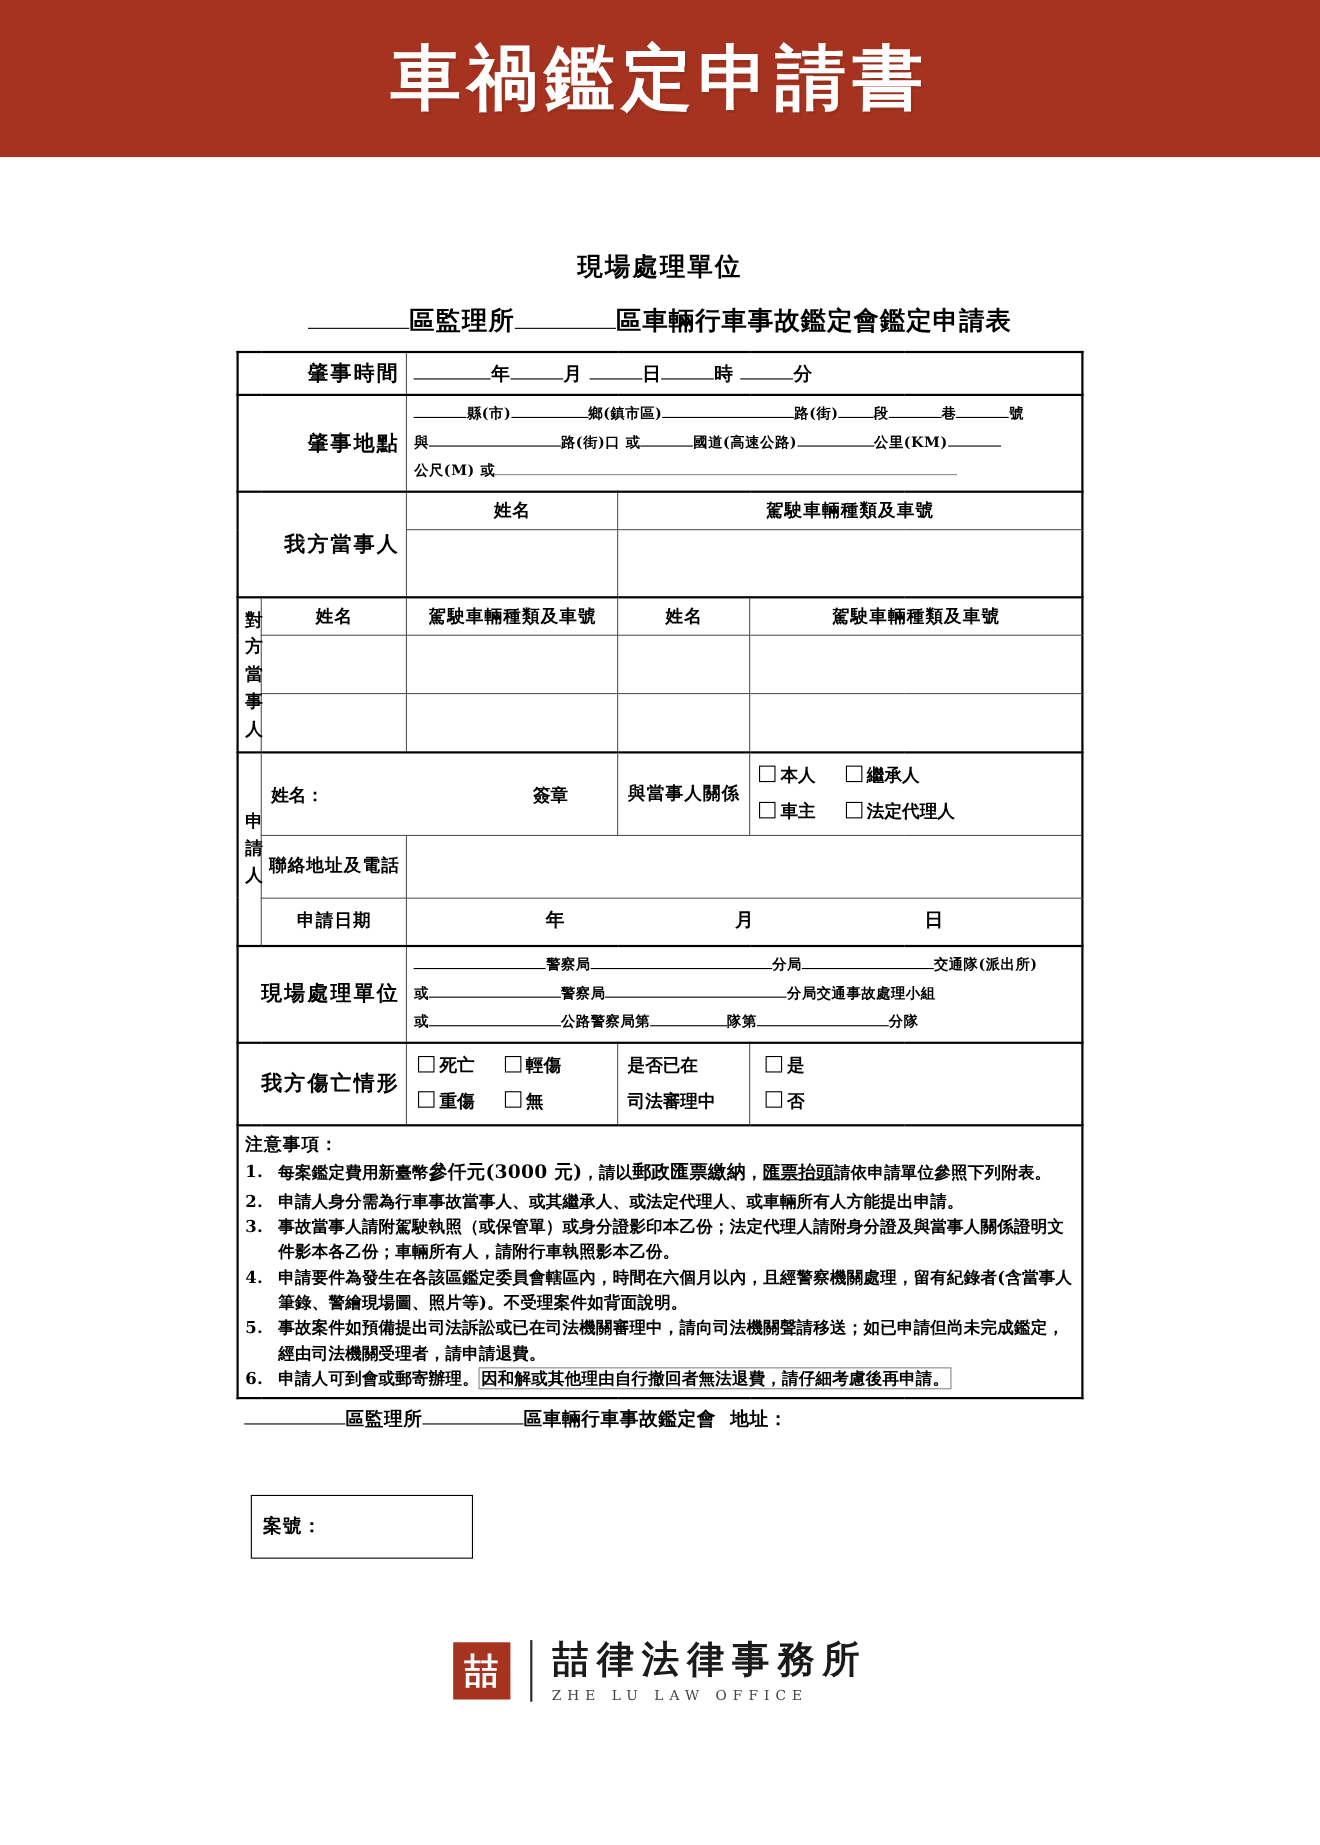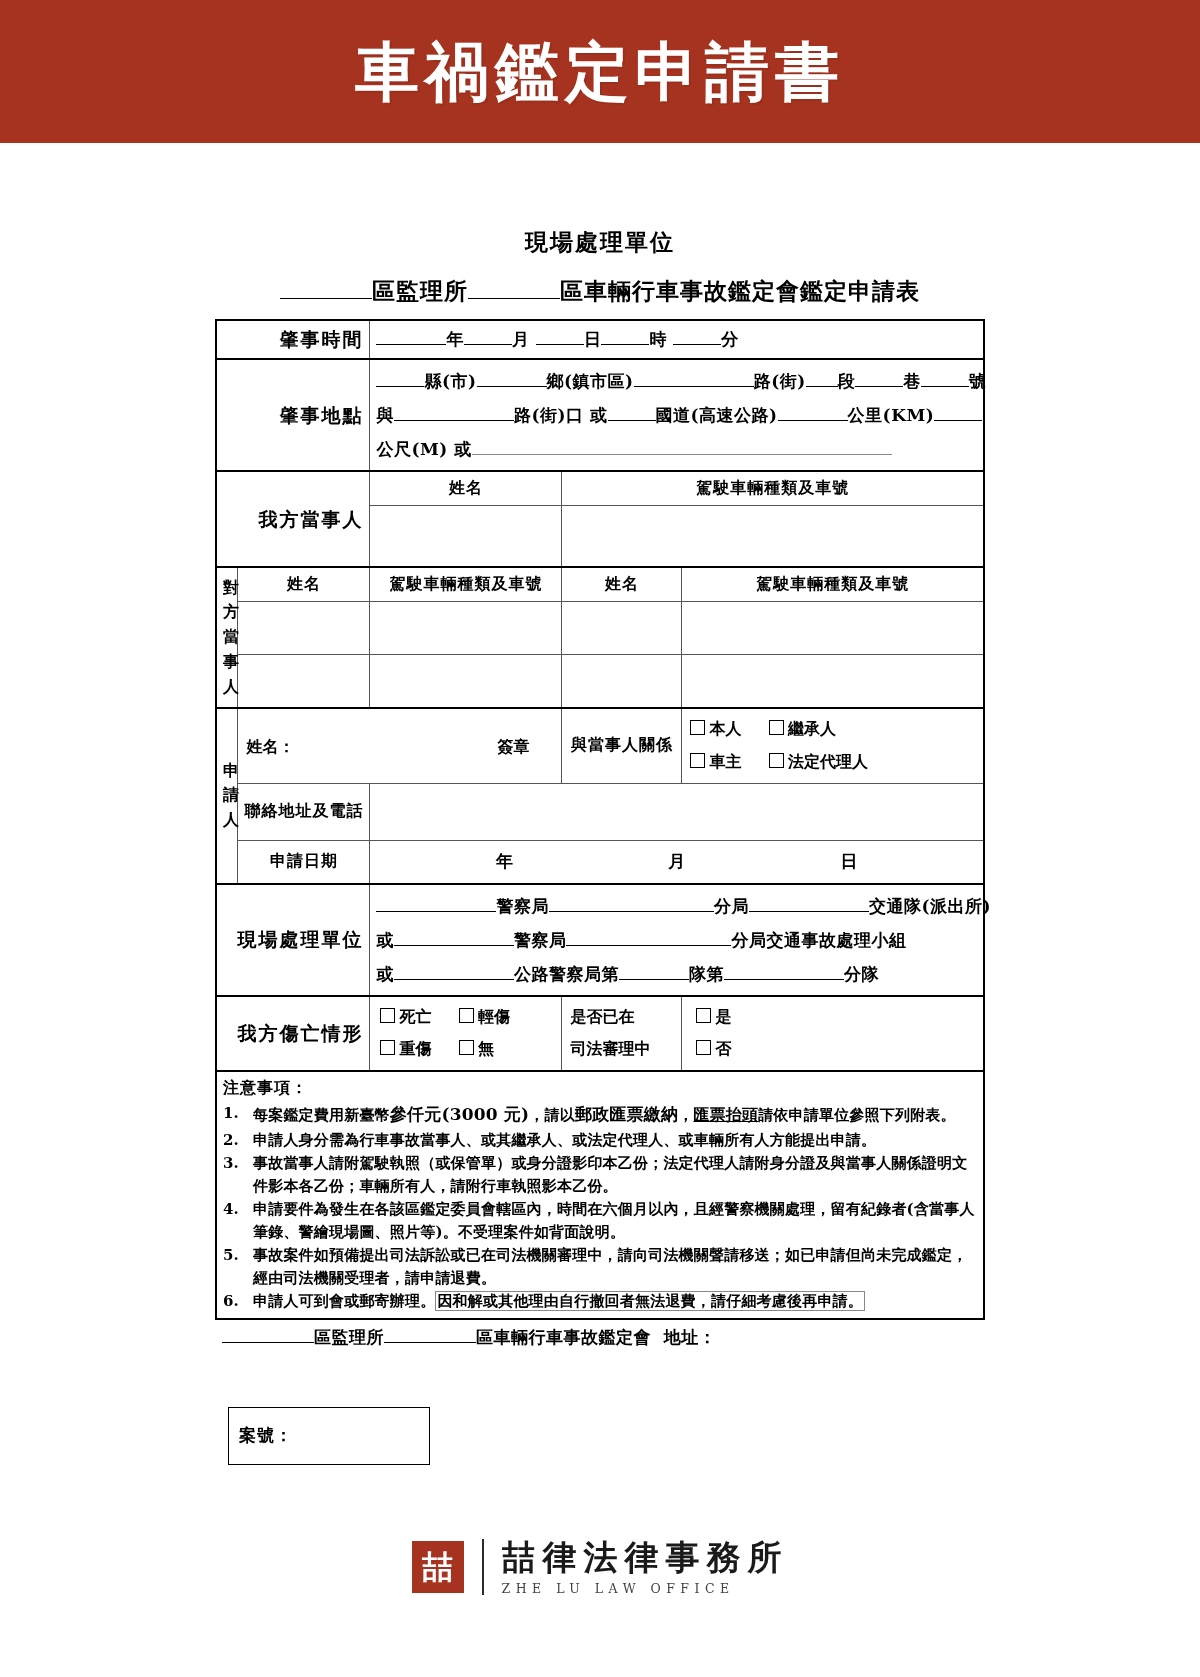--- a/index.html
+++ b/index.html
@@ -112,21 +112,21 @@
     font-weight:bold;
     font-size:16px;
     text-align:center;
     line-height:1.45;
     width:22px;
     letter-spacing:0;
   }
   .vert span{display:block;}
   .cellpad{padding:8px 10px;}
   .fld{font-size:17px;font-weight:bold;letter-spacing:0.5px;white-space:nowrap;}
-  .fldline{font-size:17px;font-weight:bold;letter-spacing:0.5px;white-space:nowrap;line-height:2.0;}
+  .fldline{font-size:13px;font-weight:bold;letter-spacing:0.5px;white-space:nowrap;line-height:2.0;}
 
   .chk{
     display:inline-block;
     width:13px;height:13px;
     border:1.3px solid #000;
     margin-right:4px;
     vertical-align:-1px;
     background:#fff;
   }
   .chkgrp{font-size:16px;font-weight:bold;white-space:nowrap;}
@@ -310,21 +310,21 @@
       <tr>
         <td class="vert thick-l thick-b" rowspan="3">
           <span>申</span>
           <span>請</span>
           <span>人</span>
         </td>
         <td class="thick-t" colspan="2" style="height:58px;position:relative;padding:0 8px">
           <div style="display:flex;align-items:flex-start;font-size:16px;font-weight:bold;padding-top:3px">
             <span>姓名：</span>
             <span style="flex:1"></span>
-            <span style="margin-right:24px">簽章</span>
+            <span style="margin-right:37px">簽章</span>
           </div>
         </td>
         <td class="lbl-sm thick-t">與當事人關係</td>
         <td class="thick-t thick-r" colspan="2" style="padding:4px 8px">
           <div class="chkgrp chkrow">
             <span class="item"><span class="chk"></span><span>本人</span></span>
             <span class="item"><span class="chk"></span><span>繼承人</span></span>
           </div>
           <div class="chkgrp chkrow">
             <span class="item"><span class="chk"></span><span>車主</span></span>

